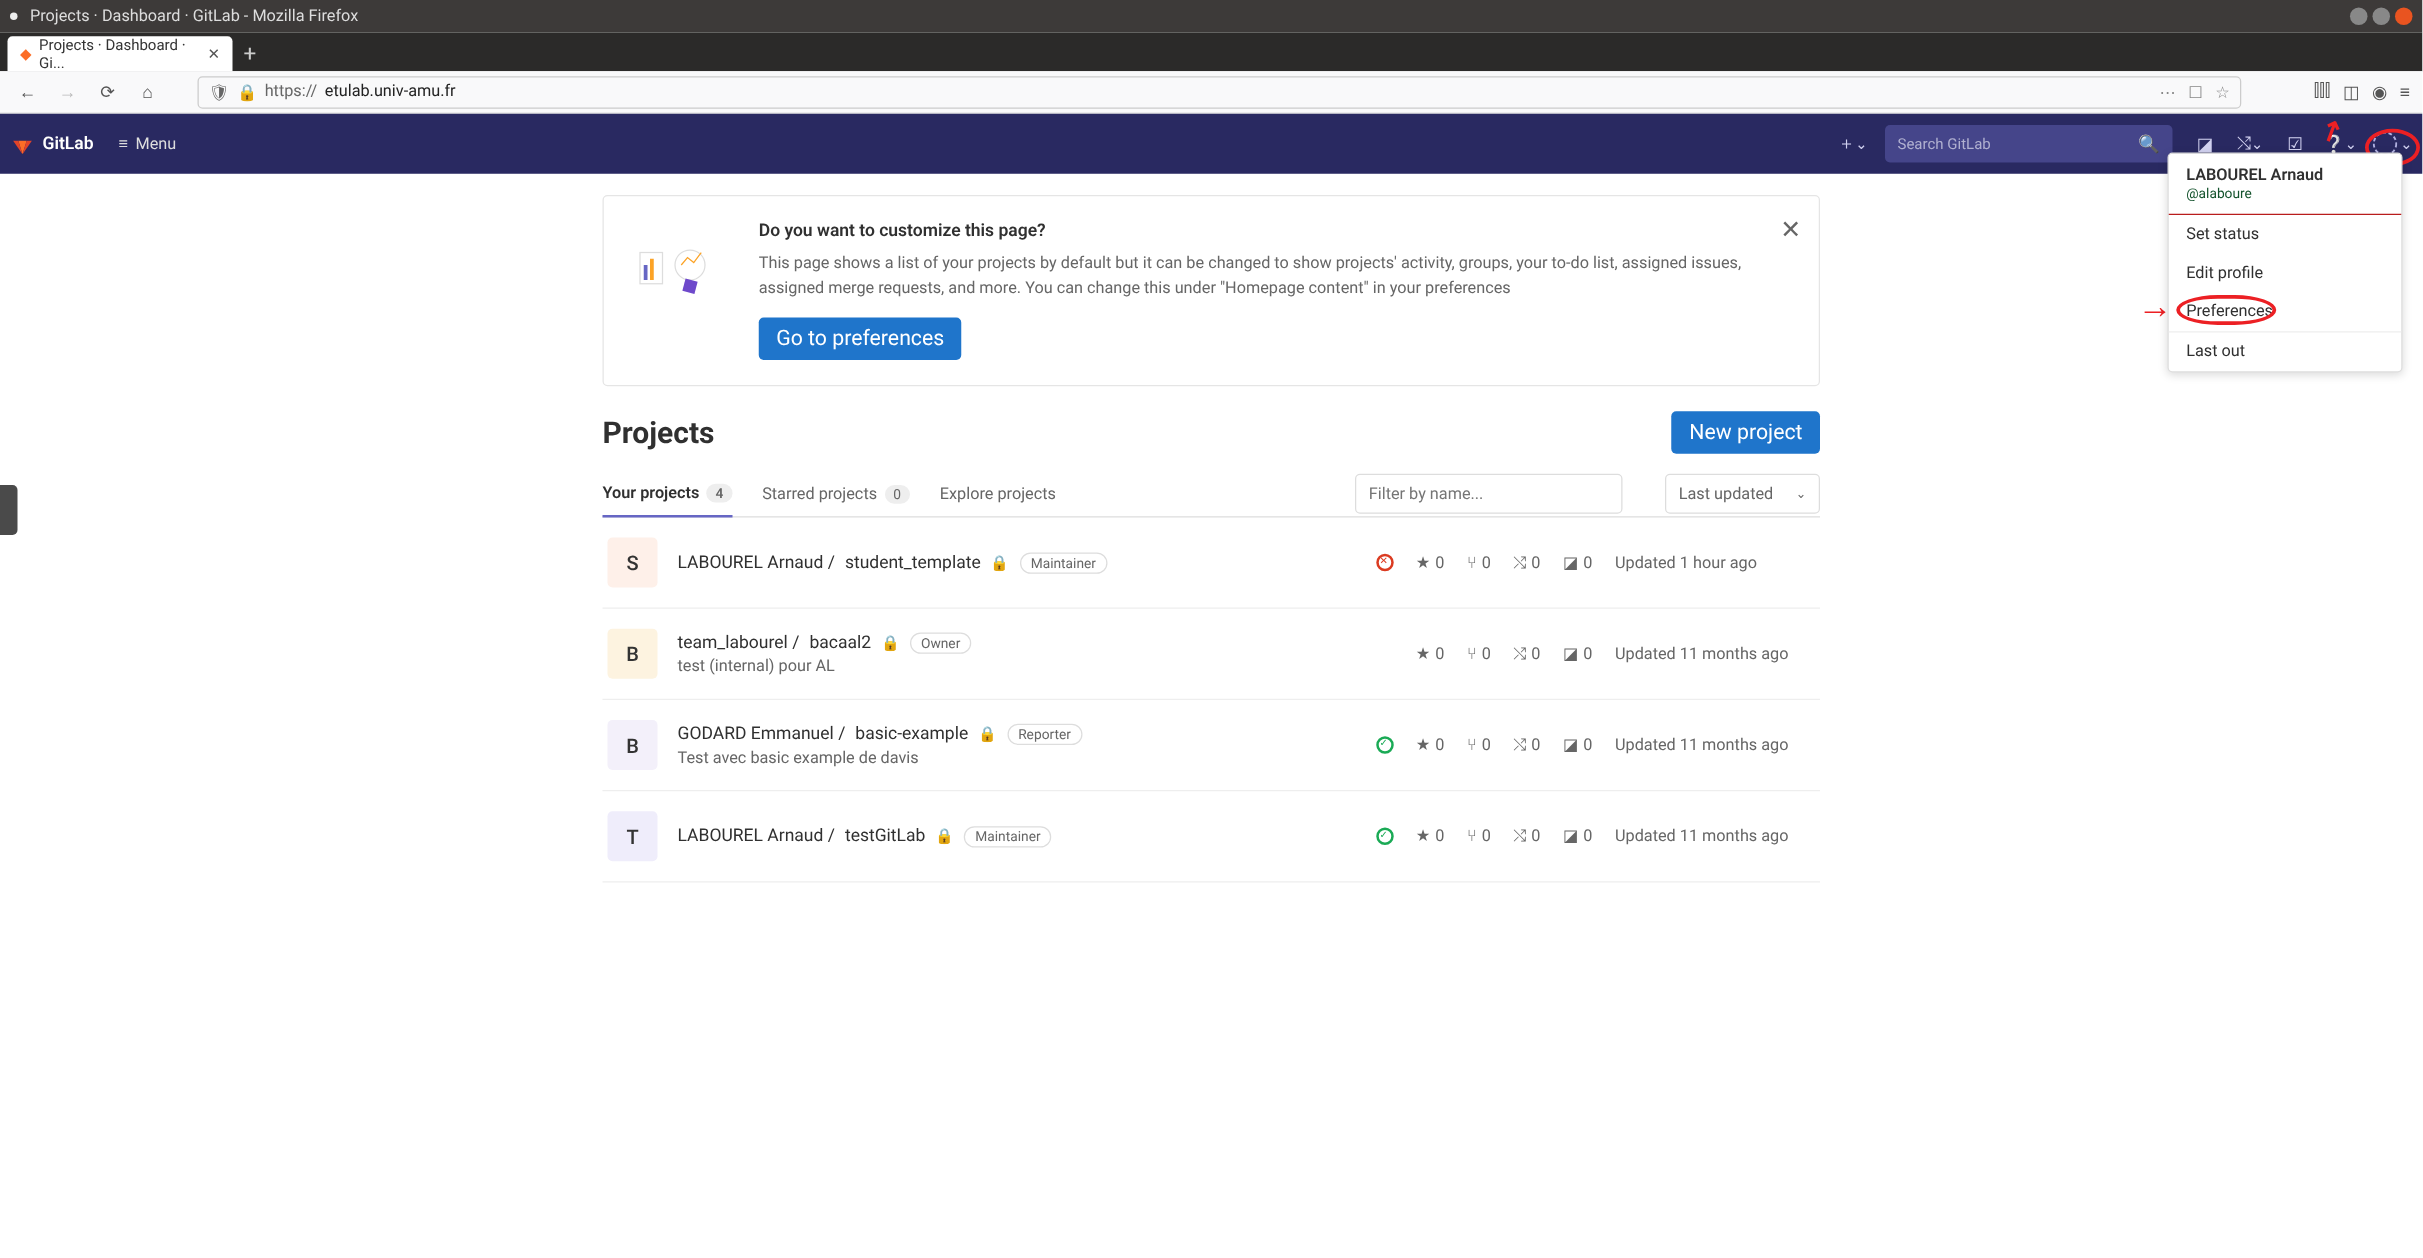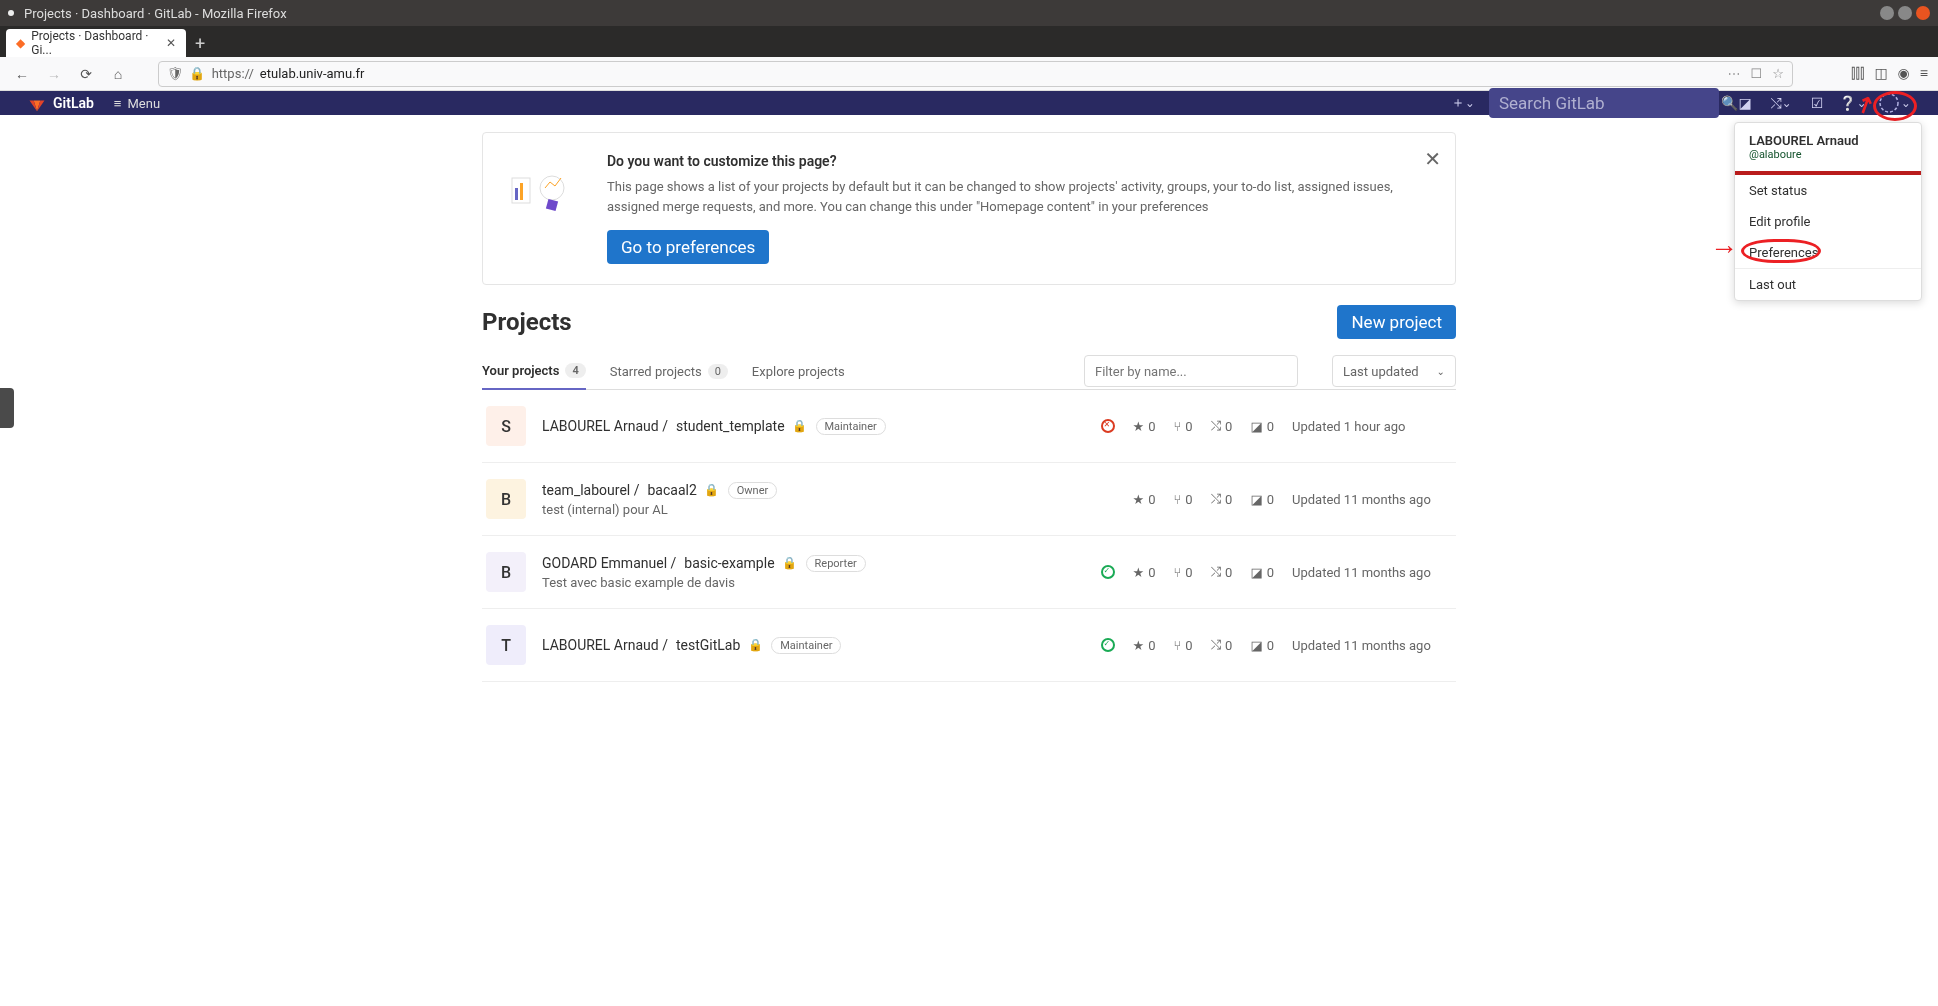--- a/index.html
+++ b/index.html
@@ -22,34 +22,34 @@
 
 .addr { height:34px; background:#f9f9fa; border-bottom:1px solid #ddd; display:flex; align-items:center; padding:0 10px; gap:8px; }
 .navbtn { width:24px; height:24px; display:flex; align-items:center; justify-content:center; color:#555; border-radius:4px; }
 .navbtn.dis{color:#bbb}
 .urlbox { flex:1; height:26px; border:1px solid #ccc; border-radius:4px; display:flex; align-items:center; padding:0 8px; margin:0 50px 0 20px; font-size:13px; color:#666; gap:6px; }
 .urlbox .host{color:#222}
 .urlright{margin-left:auto;display:flex;gap:10px;color:#888}
 .addr-right{display:flex;gap:10px;color:#555}
 
 
-.gl-header { background:#292961; height:24px; display:flex; align-items:center; padding:0 27px; color:#fff; }
+.gl-header { background:#292961; height:48px; display:flex; align-items:center; padding:0 8px; color:#fff; }
 .gl-logo { font-weight:600; display:flex; align-items:center; gap:6px; }
 .gl-logo svg{width:20px;height:20px}
 .gl-menu { margin-left:20px; display:flex; align-items:center; gap:6px; font-size:13px; color:#ddd; cursor:pointer; }
 .gl-right { margin-left:auto; display:flex; align-items:center; gap:4px; }
 .gl-ic { width:32px; height:32px; display:flex; align-items:center; justify-content:center; color:#d1d1f0; position:relative; }
 .gl-search { background:#45458a; border-radius:4px; height:30px; display:flex; align-items:center; padding:0 10px; width:230px; margin:0 6px; }
-.gl-search input{background:none;border:none;color:#d1d1f0;outline:none;flex:1;font-size:17px}
+.gl-search input{background:none;border:none;color:#d1d1f0;outline:none;flex:1;font-size:12px}
 .gl-search input::placeholder{color:#b0b0d0}
 .red-circle { position:absolute; border:3px solid #ec2024; border-radius:50%; width:44px; height:30px; right:-6px; top:4px; pointer-events:none; }
 
 
 .user-dd { position:absolute; right:16px; top:122px; width:188px; background:#fff; border:1px solid #ddd; border-radius:4px; box-shadow:0 2px 8px rgba(0,0,0,.15); z-index:100; font-size:13px; }
-.user-dd .hdr{padding:10px 14px;border-bottom:4px solid #b91c1c}
+.user-dd .hdr{padding:10px 14px;border-bottom:1px solid #b91c1c}
 .user-dd .hdr .nm{font-weight:600;color:#303030}
 .user-dd .hdr .hn{color:#14532d;font-size:11px}
 .user-dd .item{padding:8px 14px;color:#303030;cursor:pointer;position:relative}
 .user-dd .sep{border-top:1px solid #eee}
 .red-oval { position:absolute; border:3px solid #ec2024; border-radius:50%/60%; width:80px; height:24px; left:6px; top:2px; pointer-events:none; }
 .red-arrow { position:absolute; right:200px; top:228px; color:#ec2024; font-size:28px; font-weight:bold; z-index:99; pointer-events:none; }
 .red-arrow2 { position:absolute; right:64px; top:92px; color:#ec2024; font-size:22px; font-weight:bold; z-index:99; transform:rotate(-25deg); pointer-events:none; }
 
 
 .wrap { max-width:974px; margin:13px auto; padding-top:4px; }

